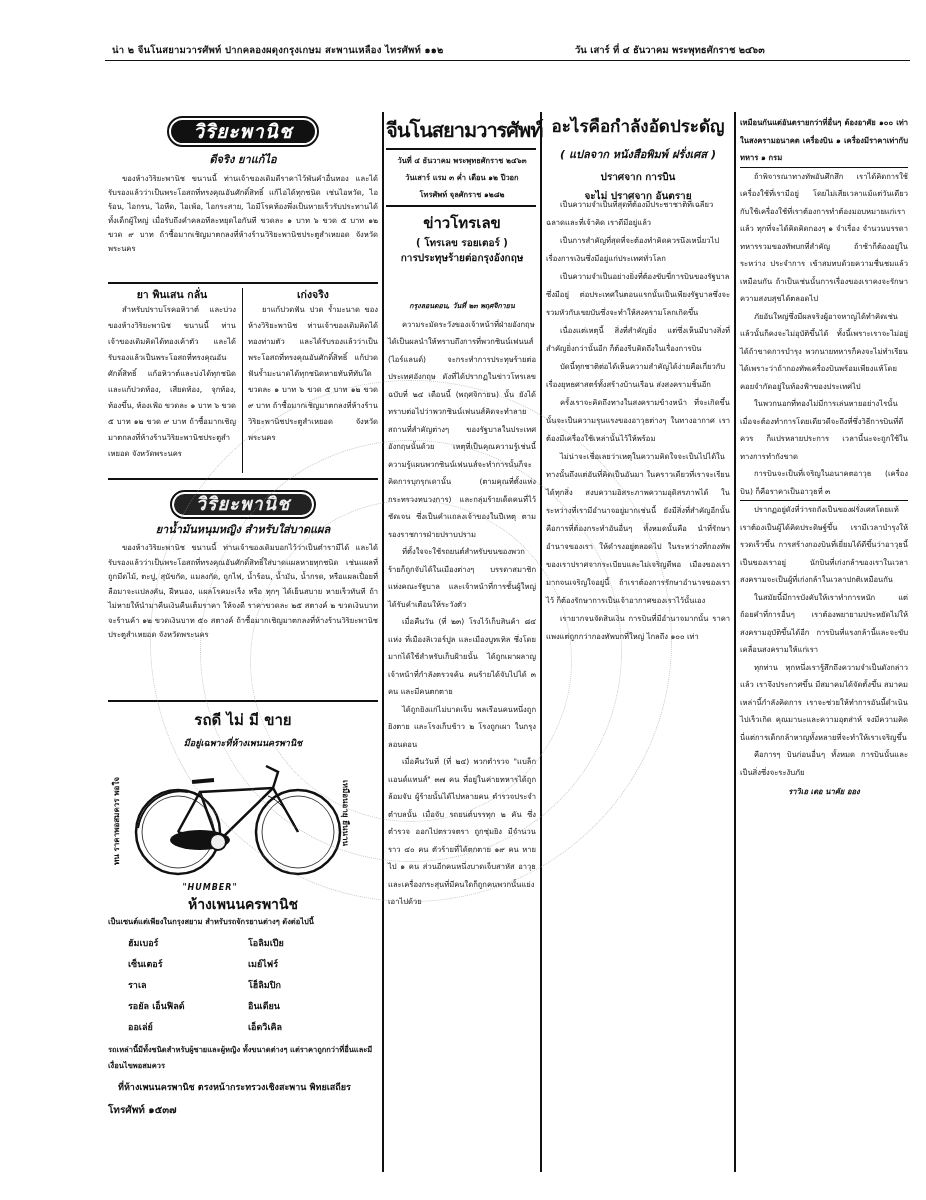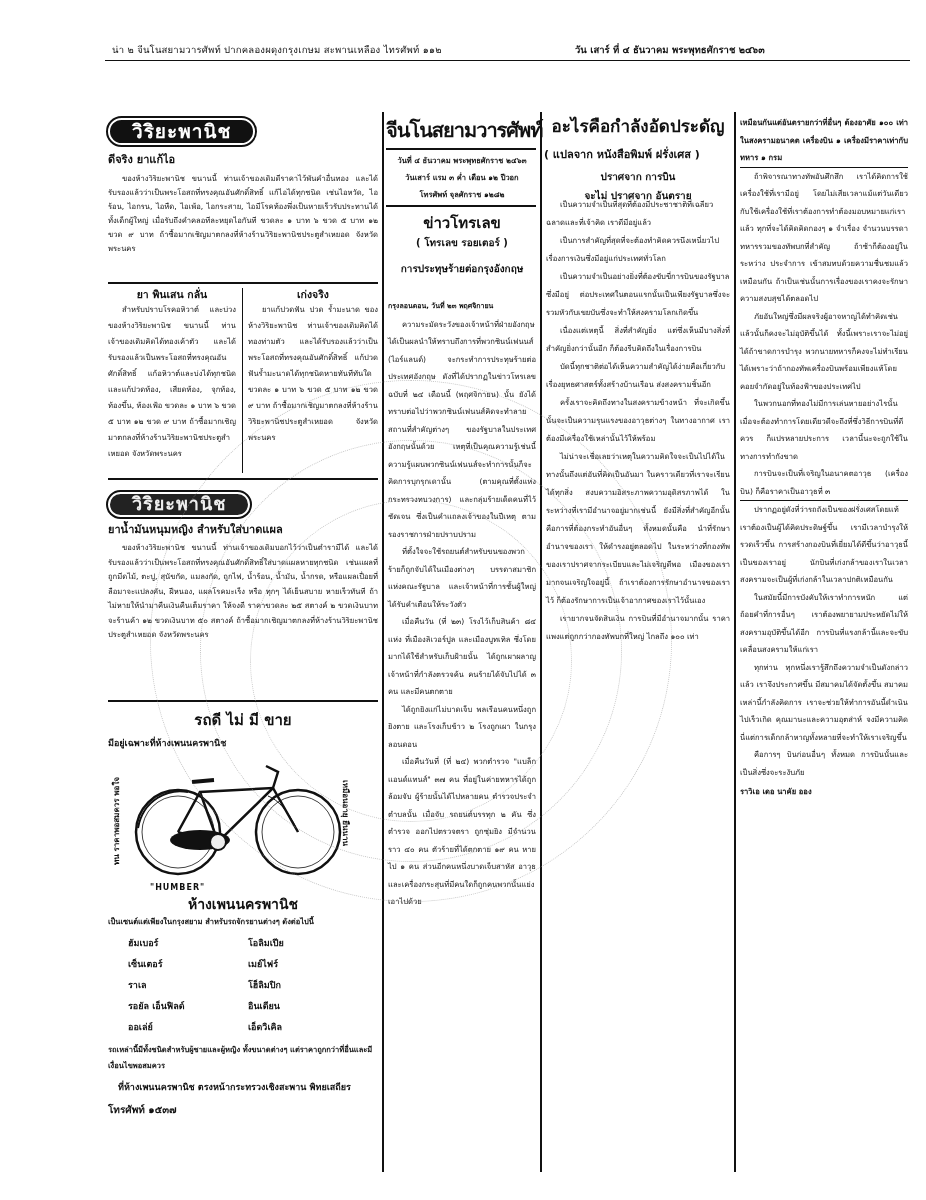--- a/index.html
+++ b/index.html
@@ -1,25 +1,25 @@
 <!DOCTYPE html>
 <html><head>
 <meta charset="utf-8">
 <style>
   html,body{margin:0;padding:0;}
   body{width:926px;height:1200px;background:#ffffff;position:relative;overflow:hidden;
     font-family:"DejaVu Sans", sans-serif;color:#111;}
   .abs{position:absolute;}
-  .header-left{left:112px;top:42px;font-size:9.5px;font-weight:normal;white-space:nowrap;letter-spacing:0.2px;}
+  .header-left{left:112px;top:42px;font-size:9.5px;font-weight:bold;white-space:nowrap;letter-spacing:0.2px;}
   .header-right{left:575px;top:42px;font-size:9.5px;font-weight:bold;white-space:nowrap;}
   .vline{position:absolute;width:2px;background:#111;}
   .hline{position:absolute;height:2px;background:#111;}
   .col{position:absolute;font-size:7.6px;line-height:17.2px;text-align:justify;}
   .col p{margin:0;text-indent:14px;}
-  .center{}
+  .center{text-align:center;font-style:italic;}
   .banner{display:inline-block;background:#111;color:#fff;font-family:"DejaVu Serif", serif;
     font-weight:bold;font-size:19px;padding:3px 22px;border-radius:16px;letter-spacing:1px;
     border:2px double #fff;outline:2px solid #111;}
   .banner-speckled{background:#222;color:#eee;border-radius:22px;font-size:18px;}
   .subtitle{font-size:11px;font-weight:bold;margin:6px 0 4px;}
   .mast-title{font-family:"DejaVu Serif", serif;font-weight:bold;font-size:24px;letter-spacing:-1px;
     white-space:nowrap;line-height:32px;}
   .mast-info{font-size:7.5px;line-height:17px;text-align:center;font-weight:bold;}
   .head-news{font-size:15px;font-weight:bold;text-align:center;margin-top:4px;}
   .head-med{font-size:10px;font-weight:bold;text-align:center;}
@@ -124,21 +124,21 @@
 
 <div class="abs" style="left:386px;top:114px;width:152px;">
   <div class="mast-title" style="font-size:20px;">จีนโนสยามวารศัพท์</div>
   <div class="hline" style="position:relative;width:150px;margin:2px 0;"></div>
   <div class="mast-info">วันที่ ๔ ธันวาคม พระพุทธศักราช ๒๔๖๓</div>
   <div class="mast-info">วันเสาร์ แรม ๓ ค่ำ เดือน ๑๒ ปีวอก</div>
   <div class="mast-info">โทรศัพท์ จุลศักราช ๑๒๘๒</div>
   <div class="hline" style="position:relative;width:150px;margin:2px 0;"></div>
   <div class="head-news">ข่าวโทรเลข</div>
   <div class="head-med">( โทรเลข รอยเตอร์ )</div>
-  <div class="head-med" style="margin-top:11px;">การประทุษร้ายต่อกรุงอังกฤษ</div>
+  <div class="head-med" style="margin-top:0;">การประทุษร้ายต่อกรุงอังกฤษ</div>
 </div>
 <div class="col" style="left:388px;top:298px;width:148px;line-height:17.5px;">
   <div class="center" style="font-size:7px;font-weight:bold;">กรุงลอนดอน, วันที่ ๒๓ พฤศจิกายน</div>
   <p>ความระมัดระวังของเจ้าหน้าที่ฝ่ายอังกฤษ ได้เป็นผลนำให้ทราบถึงการที่พวกซินน์เฟนนส์ (ไอร์แลนด์) จะกระทำการประทุษร้ายต่อประเทศอังกฤษ ดังที่ได้ปรากฏในข่าวโทรเลขฉบับที่ ๒๔ เดือนนี้ (พฤศจิกายน) นั้น ยังได้ทราบต่อไปว่าพวกซินน์เฟนนส์คิดจะทำลายสถานที่สำคัญต่างๆ ของรัฐบาลในประเทศอังกฤษนั้นด้วย เหตุที่เป็นคุณความรู้เช่นนี้ ความรู้แผนพวกซินน์เฟนนส์จะทำการนั้นก็จะคิดการบุกรุกเดานั้น (ตามคุณที่ตั้งแห่งกระทรวงทบวงการ) และกลุ่มร้ายเด็ดคนที่ไว้ชัดเจน ซึ่งเป็นคำแถลงเจ้าของในปีเหตุ ตามรองราชการฝ่ายปราบปราม</p>
   <p>ที่ตั้งใจจะใช้รถยนต์สำหรับขนของพวกร้ายก็ถูกจับได้ในเมืองต่างๆ บรรดาสมาชิกแห่งคณะรัฐบาล และเจ้าหน้าที่การชั้นผู้ใหญ่ ได้รับคำเตือนให้ระวังตัว</p>
   <p>เมื่อคืนวัน (ที่ ๒๓) โรงไว้เก็บสินค้า ๘๔ แห่ง ที่เมืองลิเวอร์ปูล และเมืองบูทเทิล ซึ่งโดยมากได้ใช้สำหรับเก็บฝ้ายนั้น ได้ถูกเผาผลาญ เจ้าหน้าที่กำลังตรวจค้น คนร้ายได้จับไปได้ ๓ คน และมีคนตกตาย</p>
   <p>ได้ถูกยิงแก่ไม่บาดเจ็บ พลเรือนคนหนึ่งถูกยิงตาย และโรงเก็บข้าว ๒ โรงถูกเผา ในกรุงลอนดอน</p>
   <p>เมื่อคืนวันที่ (ที่ ๒๔) พวกตำรวจ "แบล็กแอนด์แทนส์" ๓๗ คน ที่อยู่ในค่ายทหารได้ถูกล้อมจับ ผู้ร้ายนั้นได้ไปหลายคน ตำรวจประจำตำบลนั้น เมื่อจับ รถยนต์บรรทุก ๒ คัน ซึ่งตำรวจ ออกไปตรวจตรา ถูกซุ่มยิง มีจำนวนราว ๔๐ คน ตัวร้ายที่ได้ตกตาย ๑๙ คน หายไป ๑ คน ส่วนอีกคนหนึ่งบาดเจ็บสาหัส อาวุธและเครื่องกระสุนที่มีคนใดก็ถูกคนพวกนั้นแย่งเอาไปด้วย</p>
 </div>
 

